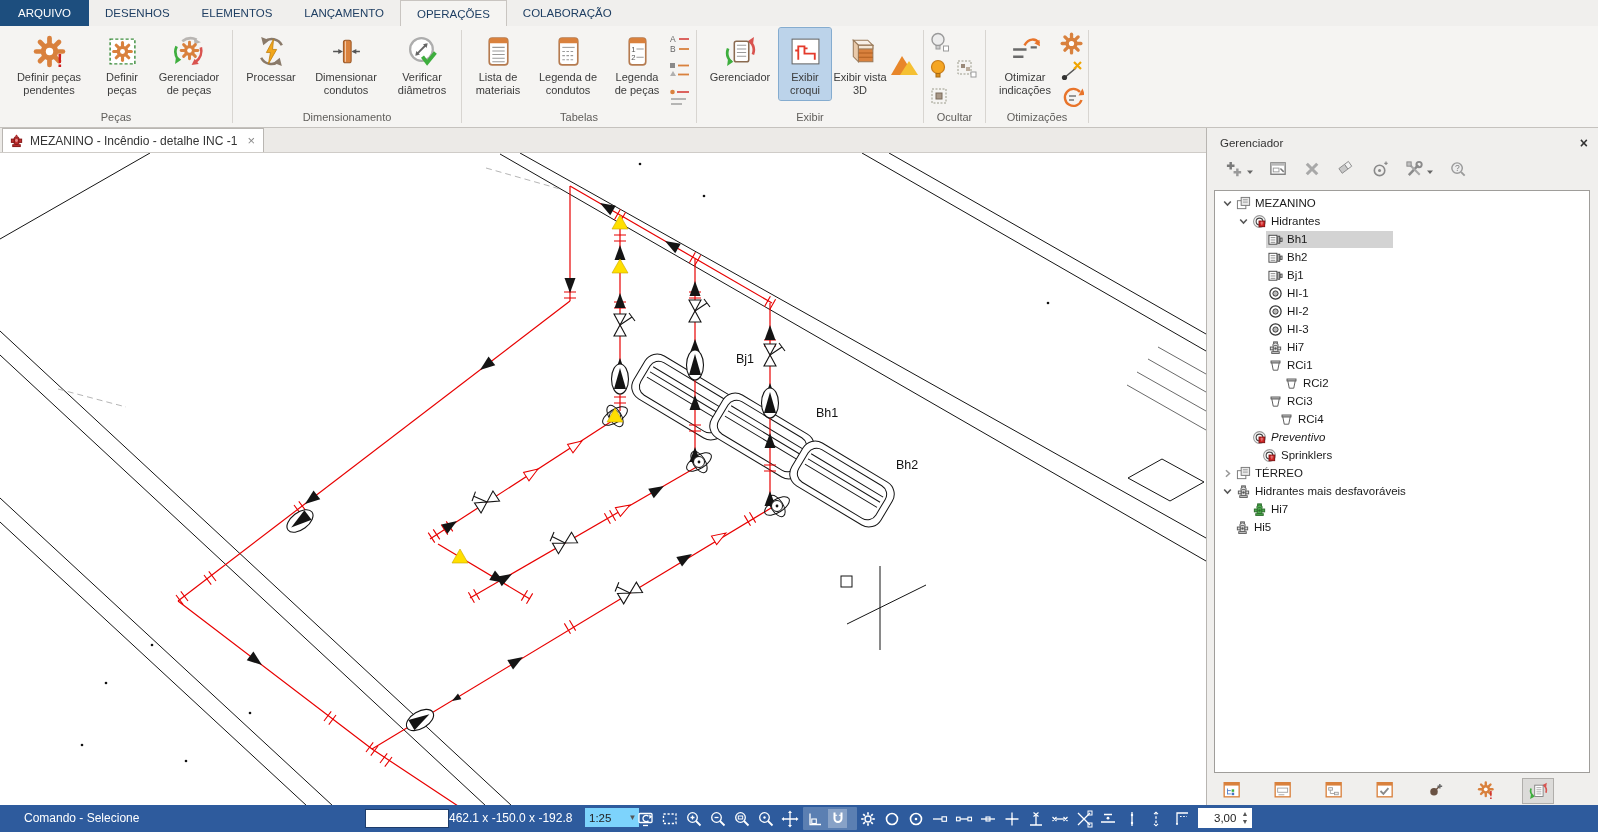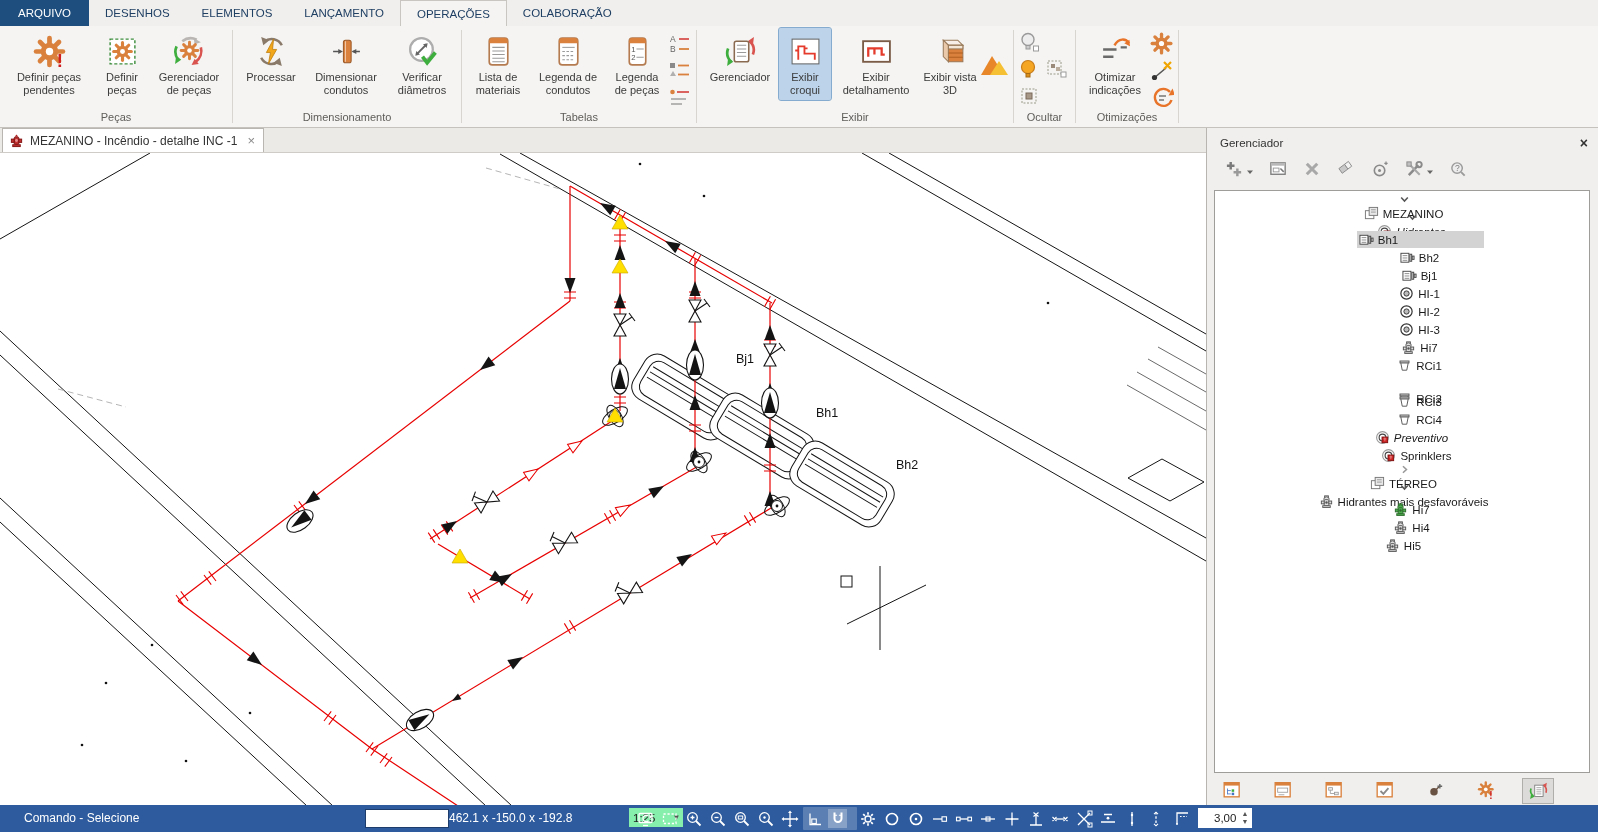--- a/index.html
+++ b/index.html
@@ -41,38 +41,38 @@
   
   .panel{flex:1;background:#f0efed;border-left:1px solid #b8b5b1;display:flex;flex-direction:column;}
   .phead{height:22px;display:flex;align-items:center;padding:4px 10px 0 13px;font-size:11.5px;color:#333;}
   .phead .sp{flex:1;}
   .pclose{color:#333;font-size:14px;font-weight:bold;}
   .ptools{height:30px;display:flex;align-items:center;gap:15px;padding:2px 0 2px 18px;}
   .ptool{display:flex;align-items:center;gap:2px;}
   .ptool svg{width:19px;height:19px;}
   .ptool .dd svg{width:8px;height:8px;}
   .ptree{flex:1;margin:2px 8px 4px 7px;background:#fff;border:1px solid #9f9d9a;overflow:hidden;padding-top:3px;}
-  .trow{height:18px;display:flex;align-items:center;font-size:11.5px;color:#1a1a1a;white-space:nowrap;flex-direction:column;}
+  .trow{height:18px;display:flex;align-items:center;font-size:11.5px;color:#1a1a1a;white-space:nowrap;}
   .tar{width:14px;height:12px;display:inline-flex;align-items:center;justify-content:center;}
   .tar svg{width:11px;height:11px;}
   .chip{display:inline-flex;align-items:center;gap:4px;padding:1px 4px 1px 2px;}
   .trow.sel .chip{background:#d3d3d3;padding-right:86px;}
   .ti{width:15px;height:15px;display:inline-flex;}
   .ti svg{width:15px;height:15px;}
   .ptabs{height:28px;display:flex;align-items:center;gap:21px;padding-left:10px;}
   .ptab{width:30px;height:24px;display:flex;align-items:center;justify-content:center;}
   .ptab svg{width:21px;height:20px;}
   .ptab.sel{background:#dcdbd9;outline:1px solid #b0aeab;}
   
   .status{position:absolute;left:0;bottom:0;right:0;height:27px;background:#2e5b9d;color:#fff;font-size:12px;}
   .status>*{position:absolute;}
   .sprompt{left:24px;top:6px;}
   .scmd{left:365px;top:4px;width:76px;height:17px;border:1px solid #1d3c6b;background:#fff;font-size:11px;padding:0 3px;}
   .scoords{left:449px;top:6px;}
-  .sscale{left:629px;top:3px;width:54px;height:19px;background:#86efac;color:#222;display:flex;align-items:center;font-size:11.5px;}
+  .sscale{left:585px;top:3px;width:54px;height:19px;background:#7dd3fc;color:#222;display:flex;align-items:center;font-size:11.5px;}
   .sscale .v{flex:1;padding-left:4px;}
   .sscale .ar{width:13px;color:#555;font-size:8px;text-align:center;}
   .sicons{display:flex;gap:5px;top:4px;}
   .sic{width:19px;height:19px;display:flex;align-items:center;justify-content:center;}
   .sic svg{width:18px;height:18px;}
   .shl{left:803px;top:2px;width:50px;height:23px;background:rgba(255,255,255,.22);display:flex;gap:4px;align-items:center;padding:0 2px;border-radius:1px;}
   .shl .sic:nth-child(2){background:rgba(255,255,255,.28);}
   .scorner{left:1173px;top:4px;width:19px;height:19px;}
   .scorner svg{width:18px;height:18px;}
   .sspin{left:1198px;top:3px;width:54px;height:20px;background:#fff;color:#222;display:flex;align-items:center;font-size:11.5px;}
@@ -286,29 +286,20 @@
         <span class="rlabel">Gerenciador</span>
       </div>
       <div class="rbtn hl" style="width:48px">
         <span class="ric">
             <svg viewBox="0 0 32 32">
               <rect x="3" y="4" width="26" height="24" fill="#fff" stroke="#666"></rect>
               <path d="M9,24 V11 H15 V18 H25 V24 M9,15 h-3 M15,13 h3" stroke="#e43b2c" stroke-width="1.8" fill="none"></path>
             </svg>
           </span>
         <span class="rlabel">Exibir croqui</span>
-      </div>
-      <div class="rbtn" style="width:86px">
-        <span class="ric">
-            <svg viewBox="0 0 32 32">
-              <rect x="3" y="6" width="26" height="20" fill="#fff" stroke="#7a5c47" stroke-width="1.8"></rect>
-              <path d="M8,21 V13 H14 V19 M14,13 h7 v6 h3" stroke="#e43b2c" stroke-width="2.2" fill="none"></path>
-            </svg>
-          </span>
-        <span class="rlabel">Exibir detalhamento</span>
       </div>
       <div class="rbtn" style="width:54px">
         <span class="ric">
             <svg viewBox="0 0 32 32">
               <polygon points="9,5 23,5 28,10 14,10" fill="#f7efe7" stroke="#9a7a5a"></polygon>
               <polygon points="9,5 9,21 14,26 14,10" fill="#e9c9a9" stroke="#9a7a5a"></polygon>
               <polygon points="14,10 28,10 28,26 14,26" fill="#d9813d" stroke="#9a7a5a"></polygon>
               <rect x="14" y="10" width="14" height="3.5" fill="#f4e6d6" stroke="#9a7a5a"></rect>
               <path d="M14,17.5 h14 M14,21.5 h14" stroke="#b05f20"></path>
             </svg>
@@ -670,21 +661,21 @@
             <span class="ti">
               <svg viewBox="0 0 16 16">
                 <rect x="1.5" y="5" width="9" height="8.5" fill="#fff" stroke="#777"></rect>
                 <rect x="5.5" y="1.5" width="9" height="8.5" fill="#e8e8e8" stroke="#777"></rect>
                 <path d="M7.5,4 h5 M7.5,6.5 h5" stroke="#999"></path>
               </svg>
             </span>
             <span class="tl">MEZANINO</span>
           </span>
         </div>
-        <div class="trow" style="padding-left: 21px; font-style: italic;">
+        <div class="trow" style="padding-left: 21px;">
           <span class="tar">
             <svg viewBox="0 0 10 10">
               <path d="M2,3.2 L5,6.4 L8,3.2" fill="none" stroke="#555" stroke-width="1.4"></path>
             </svg>
           </span>
           <span class="chip">
             <span class="ti">
               <svg viewBox="0 0 16 16">
                 <circle cx="8" cy="8" r="6.3" fill="#fff" stroke="#999" stroke-width="1.2"></circle>
                 <circle cx="8" cy="8" r="3.6" fill="none" stroke="#444" stroke-width="1.2"></circle>
@@ -819,21 +810,21 @@
           <span class="chip">
             <span class="ti">
               <svg viewBox="0 0 16 16">
                 <path d="M4,5 h8 l-1.6,8 h-4.8 z" fill="#fff" stroke="#555"></path>
                 <rect x="3.2" y="3.2" width="9.6" height="2" fill="#d8d8d8" stroke="#555"></rect>
               </svg>
             </span>
             <span class="tl">RCi3</span>
           </span>
         </div>
-        <div class="trow" style="padding-left: 37px;">
+        <div class="trow" style="padding-left: 37px; margin-left: 11px;">
           <span class="tar"></span>
           <span class="chip">
             <span class="ti">
               <svg viewBox="0 0 16 16">
                 <path d="M4,5 h8 l-1.6,8 h-4.8 z" fill="#fff" stroke="#555"></path>
                 <rect x="3.2" y="3.2" width="9.6" height="2" fill="#d8d8d8" stroke="#555"></rect>
               </svg>
             </span>
             <span class="tl">RCi4</span>
           </span>
@@ -912,37 +903,20 @@
                 <rect x="6" y="2" width="4" height="2" fill="#5cb85c" stroke="#2d6b2d"></rect>
                 <path d="M5,6 a3,3 0 0 1 6,0" fill="#4cae4c" stroke="#2d6b2d"></path>
                 <rect x="5.5" y="6" width="5" height="6.5" rx="1" fill="#4cae4c" stroke="#2d6b2d"></rect>
                 <rect x="2.5" y="7.5" width="3" height="3" fill="#4cae4c" stroke="#2d6b2d"></rect>
                 <rect x="10.5" y="7.5" width="3" height="3" fill="#4cae4c" stroke="#2d6b2d"></rect>
                 <rect x="4" y="12.5" width="8" height="1.8" fill="#4cae4c" stroke="#2d6b2d"></rect>
                 <circle cx="8" cy="9" r="1.3" fill="#2d6b2d"></circle>
               </svg>
             </span>
             <span class="tl">Hi7</span>
-          </span>
-        </div>
-        <div class="trow" style="padding-left: 21px;">
-          <span class="tar"></span>
-          <span class="chip">
-            <span class="ti">
-              <svg viewBox="0 0 16 16">
-                <rect x="6" y="2" width="4" height="2" fill="#e0e0e0" stroke="#555"></rect>
-                <path d="M5,6 a3,3 0 0 1 6,0" fill="#e0e0e0" stroke="#555"></path>
-                <rect x="5.5" y="6" width="5" height="6.5" rx="1" fill="#e0e0e0" stroke="#555"></rect>
-                <rect x="2.5" y="7.5" width="3" height="3" fill="#e0e0e0" stroke="#555"></rect>
-                <rect x="10.5" y="7.5" width="3" height="3" fill="#e0e0e0" stroke="#555"></rect>
-                <rect x="4" y="12.5" width="8" height="1.8" fill="#e0e0e0" stroke="#555"></rect>
-                <circle cx="8" cy="9" r="1.3" fill="#555"></circle>
-              </svg>
-            </span>
-            <span class="tl">Hi4</span>
           </span>
         </div>
         <div class="trow" style="padding-left: 4px;">
           <span class="tar"></span>
           <span class="chip">
             <span class="ti">
               <svg viewBox="0 0 16 16">
                 <rect x="6" y="2" width="4" height="2" fill="#e0e0e0" stroke="#555"></rect>
                 <path d="M5,6 a3,3 0 0 1 6,0" fill="#e0e0e0" stroke="#555"></path>
                 <rect x="5.5" y="6" width="5" height="6.5" rx="1" fill="#e0e0e0" stroke="#555"></rect>

